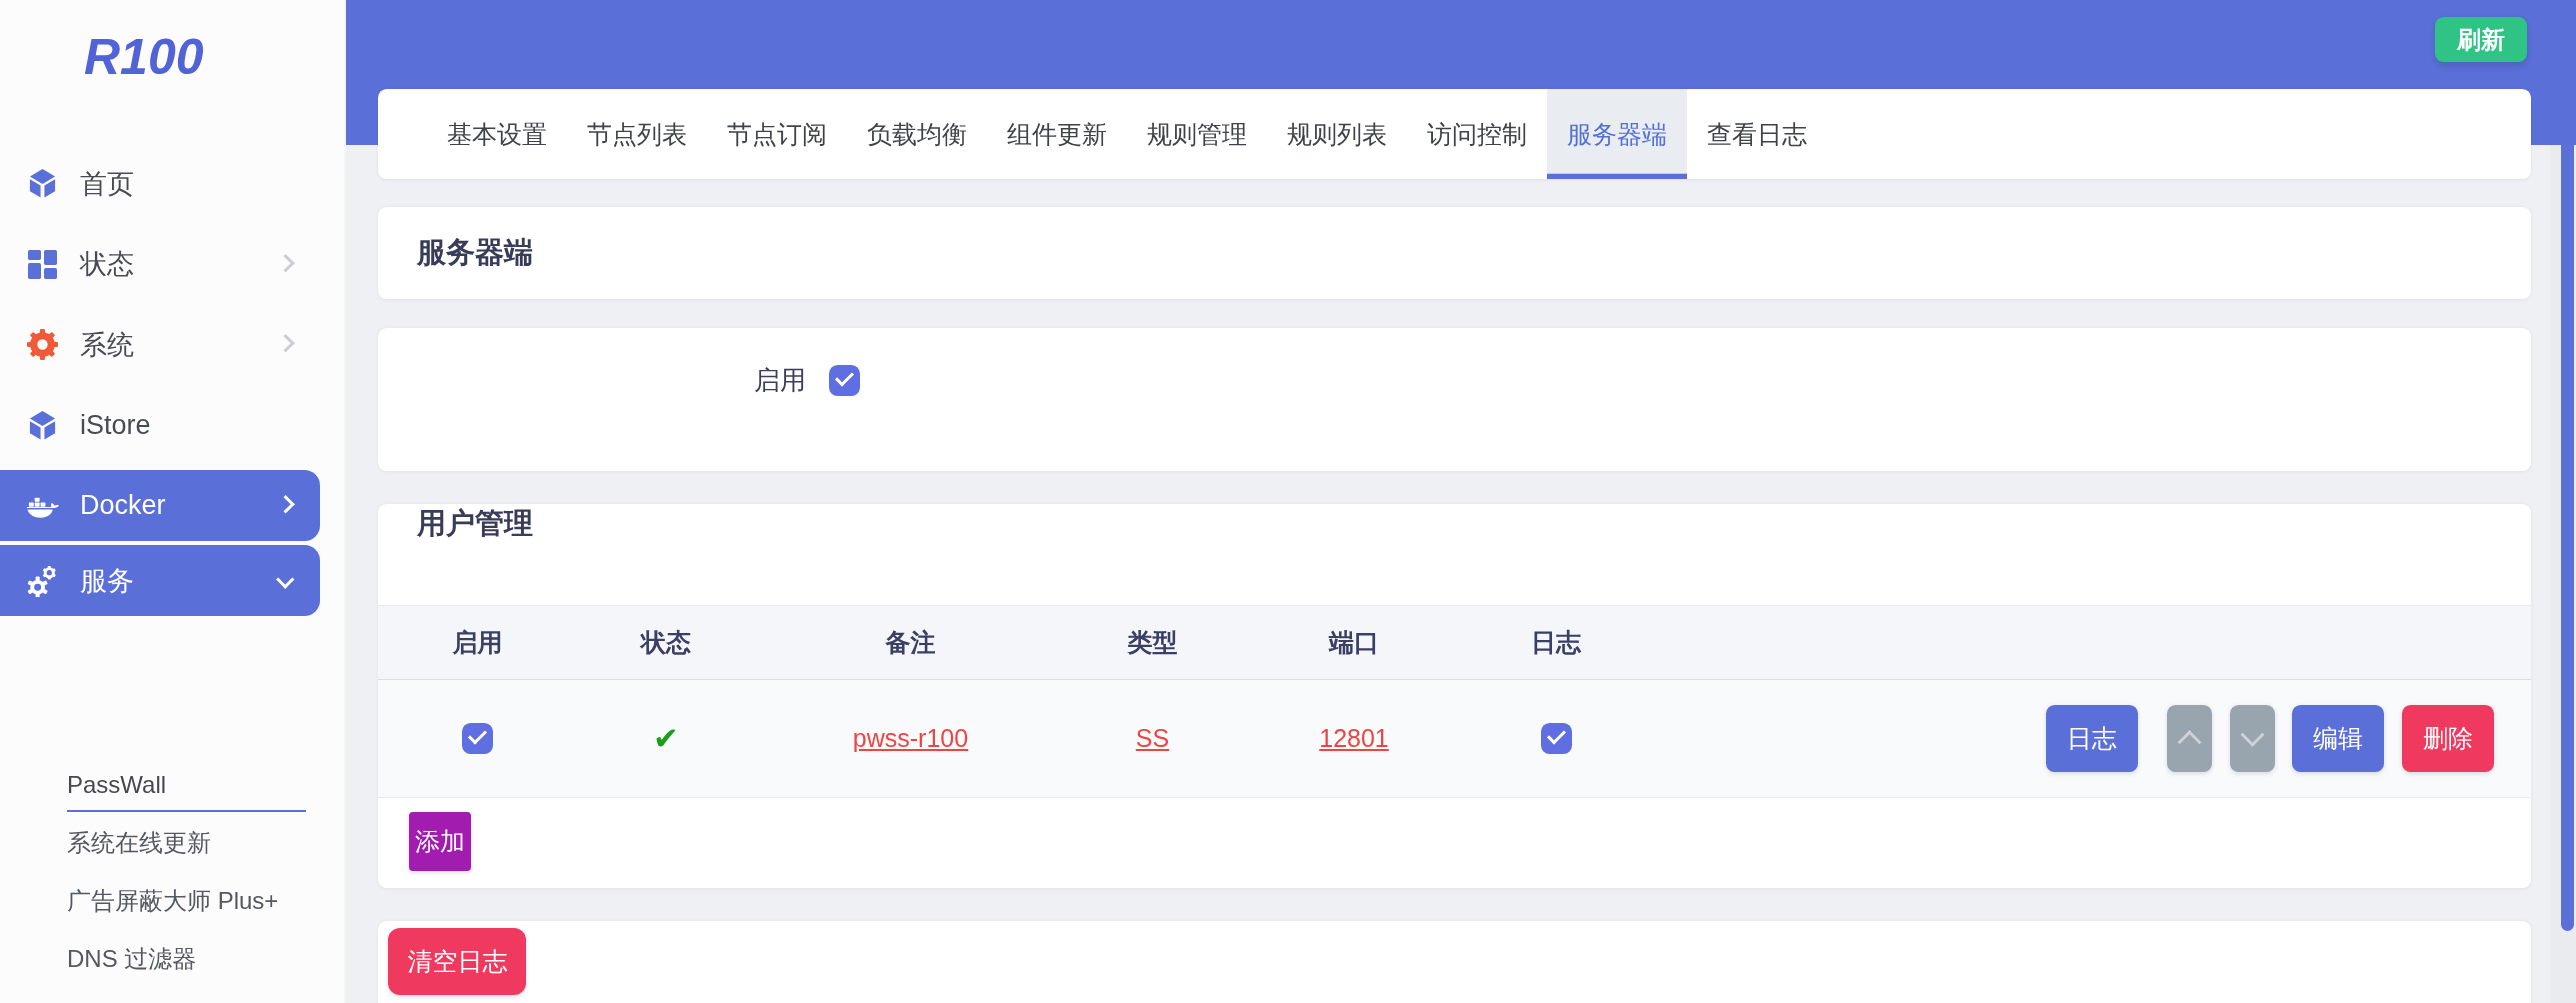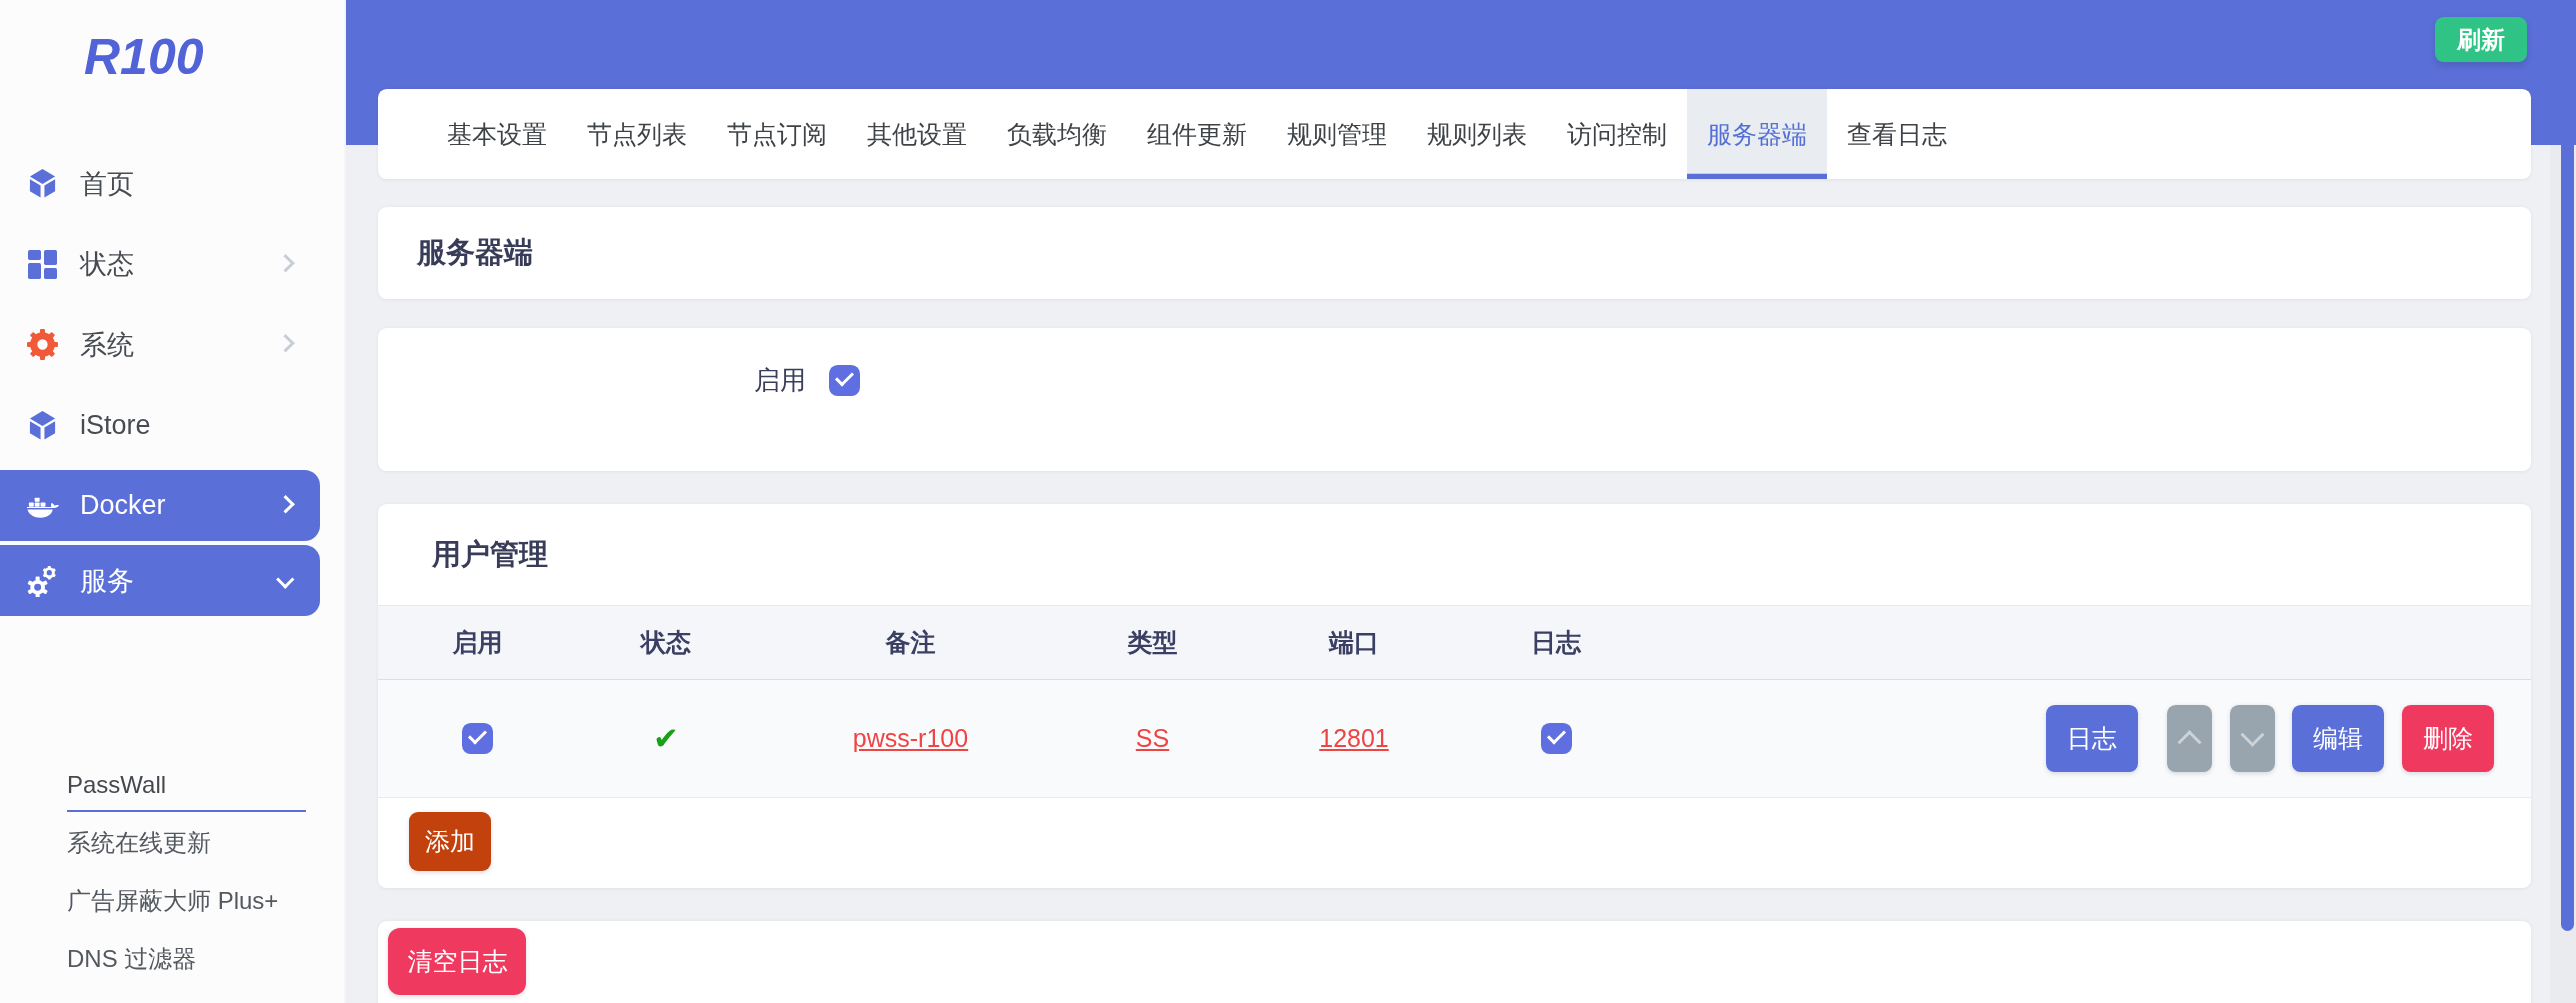--- a/index.html
+++ b/index.html
@@ -54,41 +54,41 @@
 
   .card-enable{top:328px;height:143px;}
   .form-row{display:flex;align-items:center;padding-top:35px;}
   .form-label{width:428px;text-align:right;font-size:26px;color:#3a3e5c;}
 
   .checkbox{width:31px;height:31px;background:#5f6ee0;border-radius:8.6px;position:relative;cursor:pointer;flex:0 0 auto;}
   .checkbox::after{content:"";position:absolute;left:7px;top:7px;width:14px;height:7px;
     border-left:3.5px solid #fff;border-bottom:3.5px solid #fff;transform:rotate(-45deg);}
 
   .card-users{top:504px;height:384px;overflow:hidden;}
-  .users-heading{height:101px;display:flex;align-items:center;padding-left:54px;}
+  .users-heading{height:101px;display:flex;align-items:flex-start;padding-left:39px;}
   .thead{height:73px;background:#f5f6fa;border-top:0.9px solid #e8eaef;border-bottom:1.7px solid #dcdee6;display:flex;align-items:center;}
   .trow{height:117px;background:#f9fafb;border-bottom:0.9px solid #e8eaef;display:flex;align-items:center;}
   .cell{display:flex;align-items:center;justify-content:center;box-sizing:border-box;}
   .c-enable{width:199px;} .c-status{width:178px;} .c-remark{width:311px;} .c-type{width:173px;} .c-port{width:230px;} .c-log{width:174px;}
   .th{font-size:25px;font-weight:700;color:#3b3f63;}
   .td{font-size:25px;color:#ef4444;text-decoration:underline;}
   .status-check{font-size:31px;color:#18a018;font-weight:700;}
   .row-actions{margin-left:auto;margin-right:37px;display:flex;align-items:center;}
   .btn{height:67px;border-radius:8.6px;color:#fff;font-size:25px;display:flex;align-items:center;justify-content:center;
     cursor:pointer;box-shadow:0 1.7px 4.3px rgba(50,50,93,.15);}
   .btn-log{width:92px;background:#5b6fd9;margin-right:29px;}
   .btn-move{width:45px;background:#98a4ae;}
   .btn-up{margin-right:18px;} .btn-down{margin-right:17.3px;}
   .btn-edit{width:92px;background:#5b6fd9;margin-right:18px;}
   .btn-delete{width:92px;background:#f0395e;}
   .arrow{display:inline-block;width:14px;height:14px;border-right:3.5px solid #ccd2d6;border-bottom:3.5px solid #ccd2d6;}
   .arrow.up{transform:rotate(-135deg) translate(-2.6px,-2.6px);}
   .arrow.down{transform:rotate(45deg) translate(-2.6px,-2.6px);}
   .users-footer{padding:14px 0 0 31px;}
-  .btn-add{width:82px;height:59px;background:#c2410c;border-radius:9px;color:#fff;font-size:25px;
+  .btn-add{width:62px;height:59px;background:#a21caf;border-radius:4px;color:#fff;font-size:25px;
     display:flex;align-items:center;justify-content:center;cursor:pointer;box-shadow:0 1.7px 4.3px rgba(50,50,93,.15);}
 
   .card-log{top:921px;height:121px;padding:7px 0 0 10.4px;}
   .btn-clear{width:138px;height:67px;background:#f0395e;border-radius:12px;color:#fff;font-size:25px;
     display:flex;align-items:center;justify-content:center;cursor:pointer;box-shadow:0 1.7px 4.3px rgba(50,50,93,.15);}
 
   
   .scroll-track{position:absolute;left:2550px;top:145px;width:26px;bottom:0;background:#e9ebef;}
   .scroll-thumb{position:absolute;left:2561px;top:0;width:13px;height:931px;border-radius:7px;background:#5b6fd9;z-index:4;cursor:pointer;}
 
@@ -217,21 +217,20 @@
       <div class="sub-item">广告屏蔽大师 Plus+</div>
       <div class="sub-item">DNS 过滤器</div>
 
     </div>
   </div>
 
   <div class="tabbar">
     <div class="tab">基本设置</div>
     <div class="tab">节点列表</div>
     <div class="tab">节点订阅</div>
-    <div class="tab">其他设置</div>
     <div class="tab">负载均衡</div>
     <div class="tab">组件更新</div>
     <div class="tab">规则管理</div>
     <div class="tab">规则列表</div>
     <div class="tab">访问控制</div>
     <div class="tab active">服务器端</div>
     <div class="tab">查看日志</div>
   </div>
 
   <div class="card card-section">

